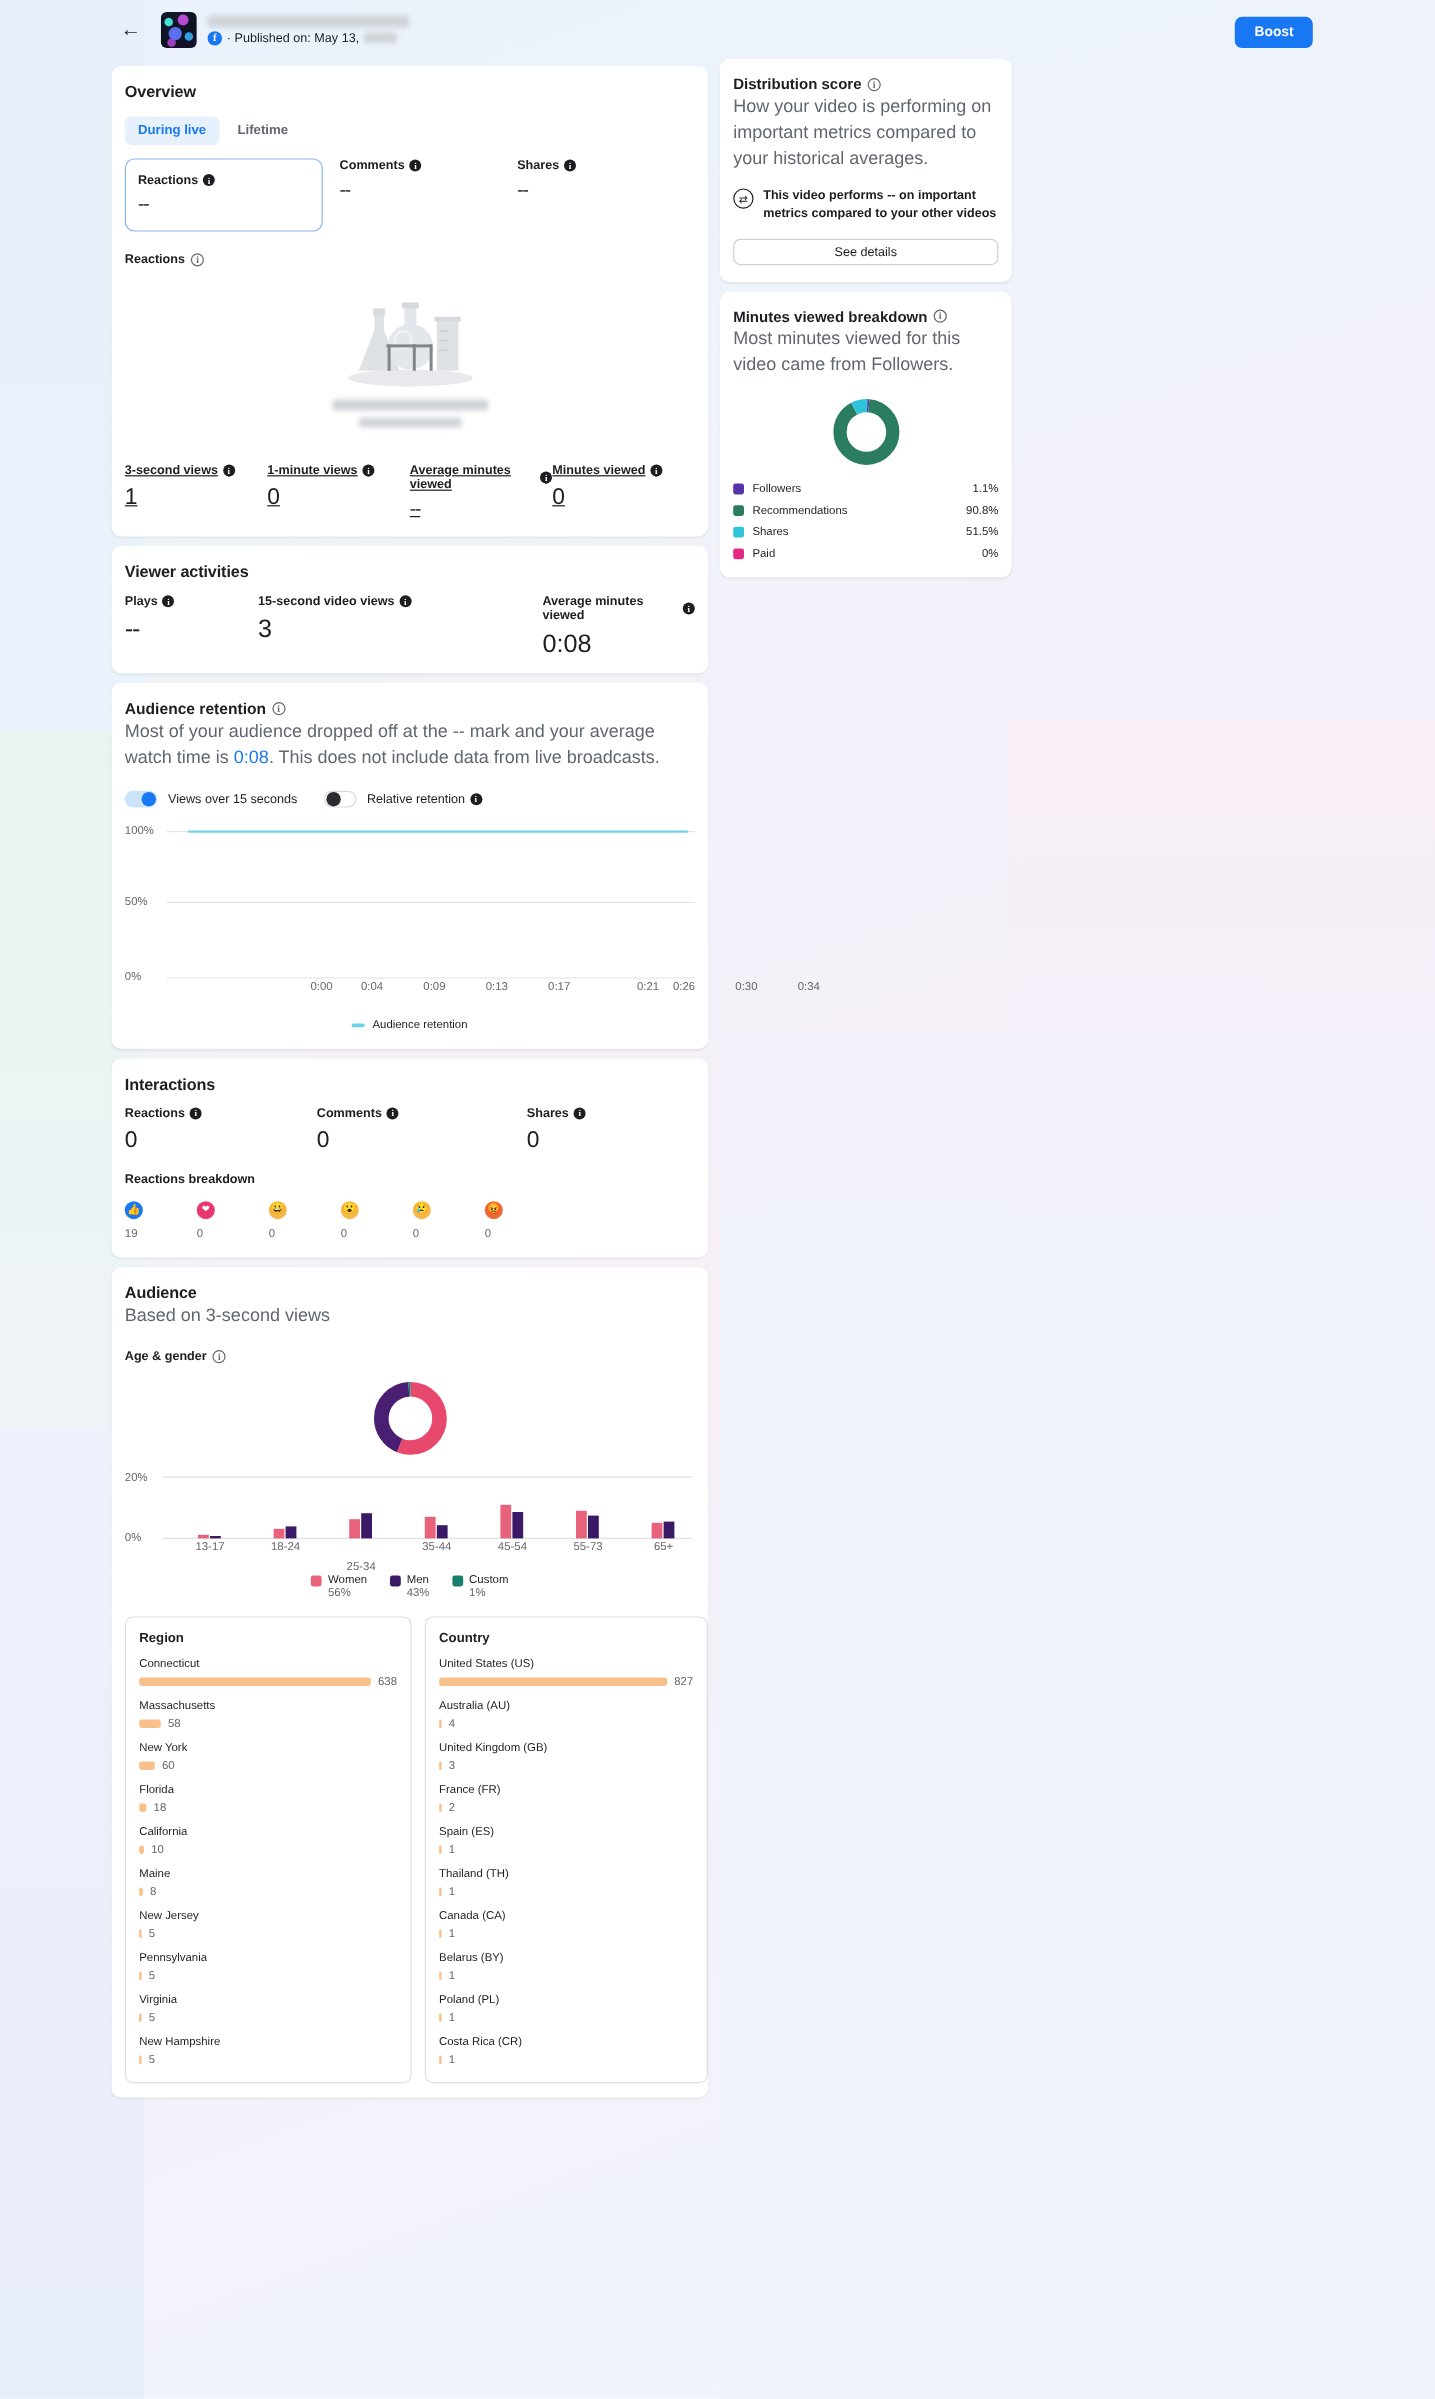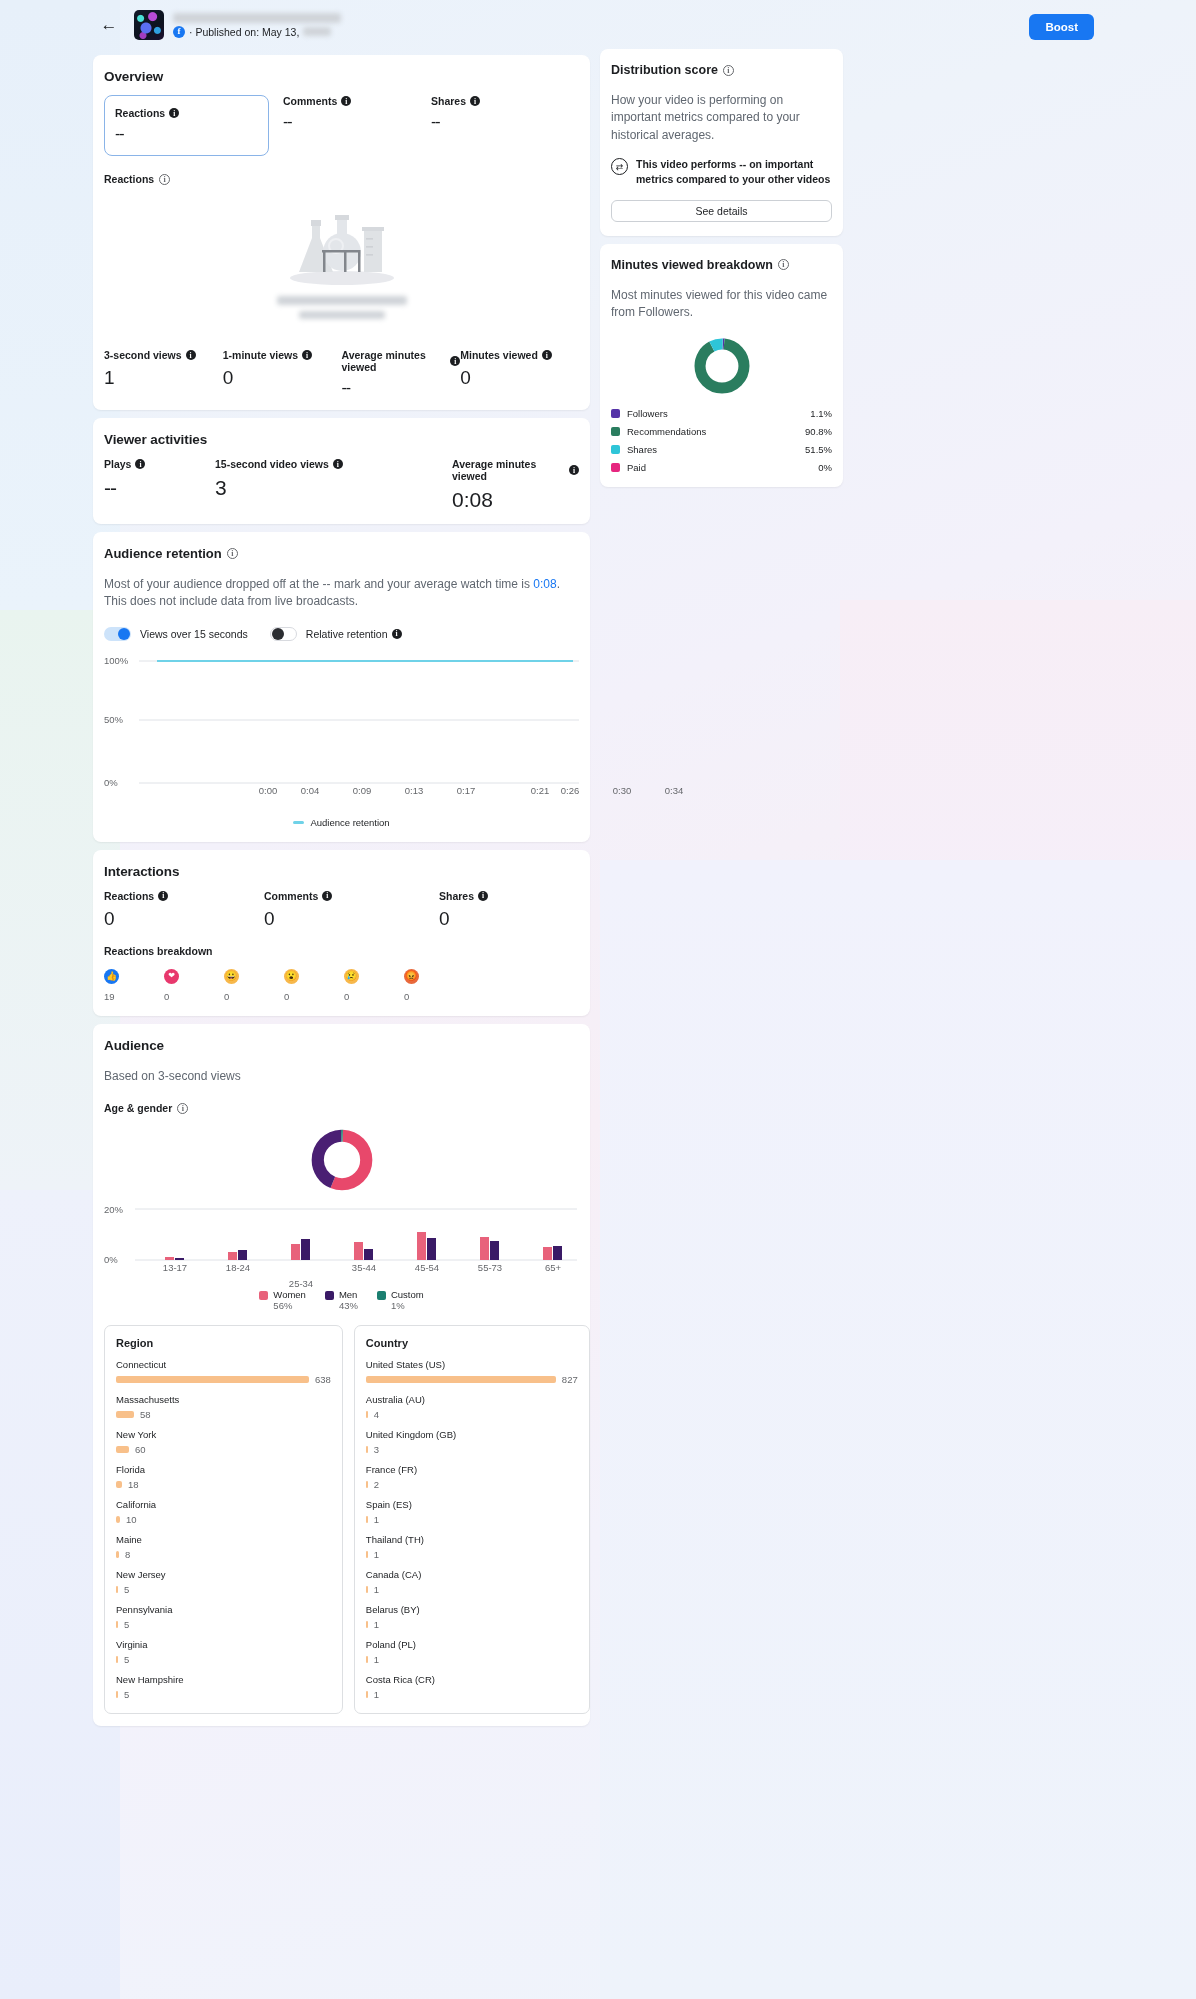--- a/index.html
+++ b/index.html
@@ -63,21 +63,21 @@
   }
 
   
   .col-left  { position:absolute; left:93px; top:55px; width:497px; }
   .col-right { position:absolute; left:600px; top:49px; width:243px; }
 
   .card { background:#fff; border-radius:8px; margin-bottom:8px; box-shadow:0 1px 2px rgba(0,0,0,.06); }
   .card.pad { padding:14px 11px 14px 11px; }
 
   .card-title { font-size:13.5px; font-weight:bold; color:#1c1e21; letter-spacing:-.1px; }
-  .card-sub  { font-size:12px; color:#606770; margin-top:15px; line-height:1.45; }
+  .card-sub  { font-size:15px; color:#606770; margin-top:1px; line-height:1.45; }
 
   
   .tabs { display:flex; gap:4px; margin-top:13px; }
   .tab {
     font-size:11px; font-weight:bold; padding:6px 11px; border-radius:6px; cursor:pointer;
     color:#606770; background:transparent;
   }
   .tab.active { color:#1877f2; background:#e7f0fd; }
 
   
@@ -105,21 +105,21 @@
   .sec-label { font-size:10.5px; font-weight:bold; color:#1c1e21; display:flex; align-items:center; gap:5px; margin-top:17px; }
 
   
   .empty-state { height:150px; display:flex; flex-direction:column; align-items:center; justify-content:center; gap:10px; }
   .beaker-art { filter: blur(.4px); opacity:.85; }
   .empty-lines { display:flex; flex-direction:column; align-items:center; gap:6px; }
   .empty-lines .redact.l1 { width:130px; height:9px; }
   .empty-lines .redact.l2 { width:86px; height:8px; }
 
   
-  .views-row { display:flex; margin-top:14px; }
+  .views-row { display:flex; margin-top:14px;text-decoration:underline; }
   .views-row .stat { flex:1; }
 
   
   .va-row { display:flex; margin-top:11px; }
   .va-row .stat:nth-child(1) { flex:0 0 111px; }
   .va-row .stat:nth-child(2) { flex:0 0 237px; }
   .va-row .stat:nth-child(3) { flex:1; }
   .va-row .stat-value { font-size:21px; }
 
   
@@ -214,20 +214,24 @@
       </div>
     </div>
   </div>
   <button class="boost-btn">Boost</button>
 
   <div class="col-left">
 
     <div class="card pad">
       <div class="card-title">Overview</div>
 
+      <div class="tabs">
+        <div class="tab active">During live</div>
+        <div class="tab">Lifetime</div>
+      </div>
 
       <div class="stat-grid">
         <div class="stat boxed">
           <div class="stat-label">
             <span>Reactions</span>
             <span class="info-i">i</span>
           </div>
           <div class="stat-value dash">--</div>
         </div>
         <div class="stat">

